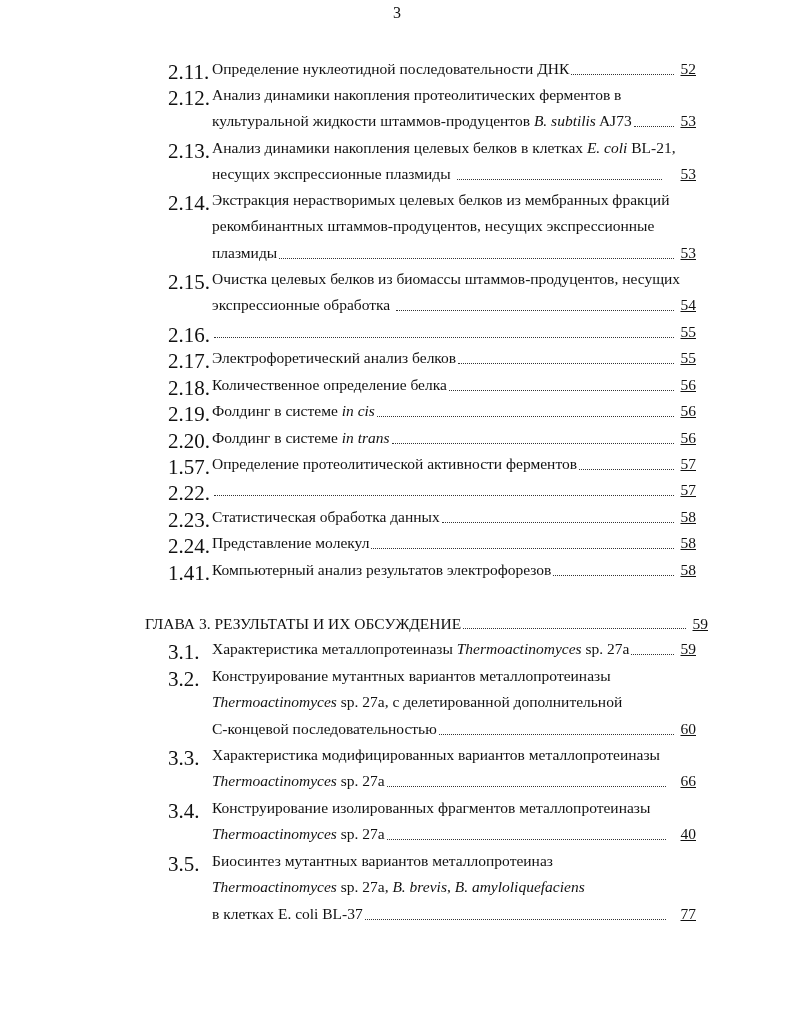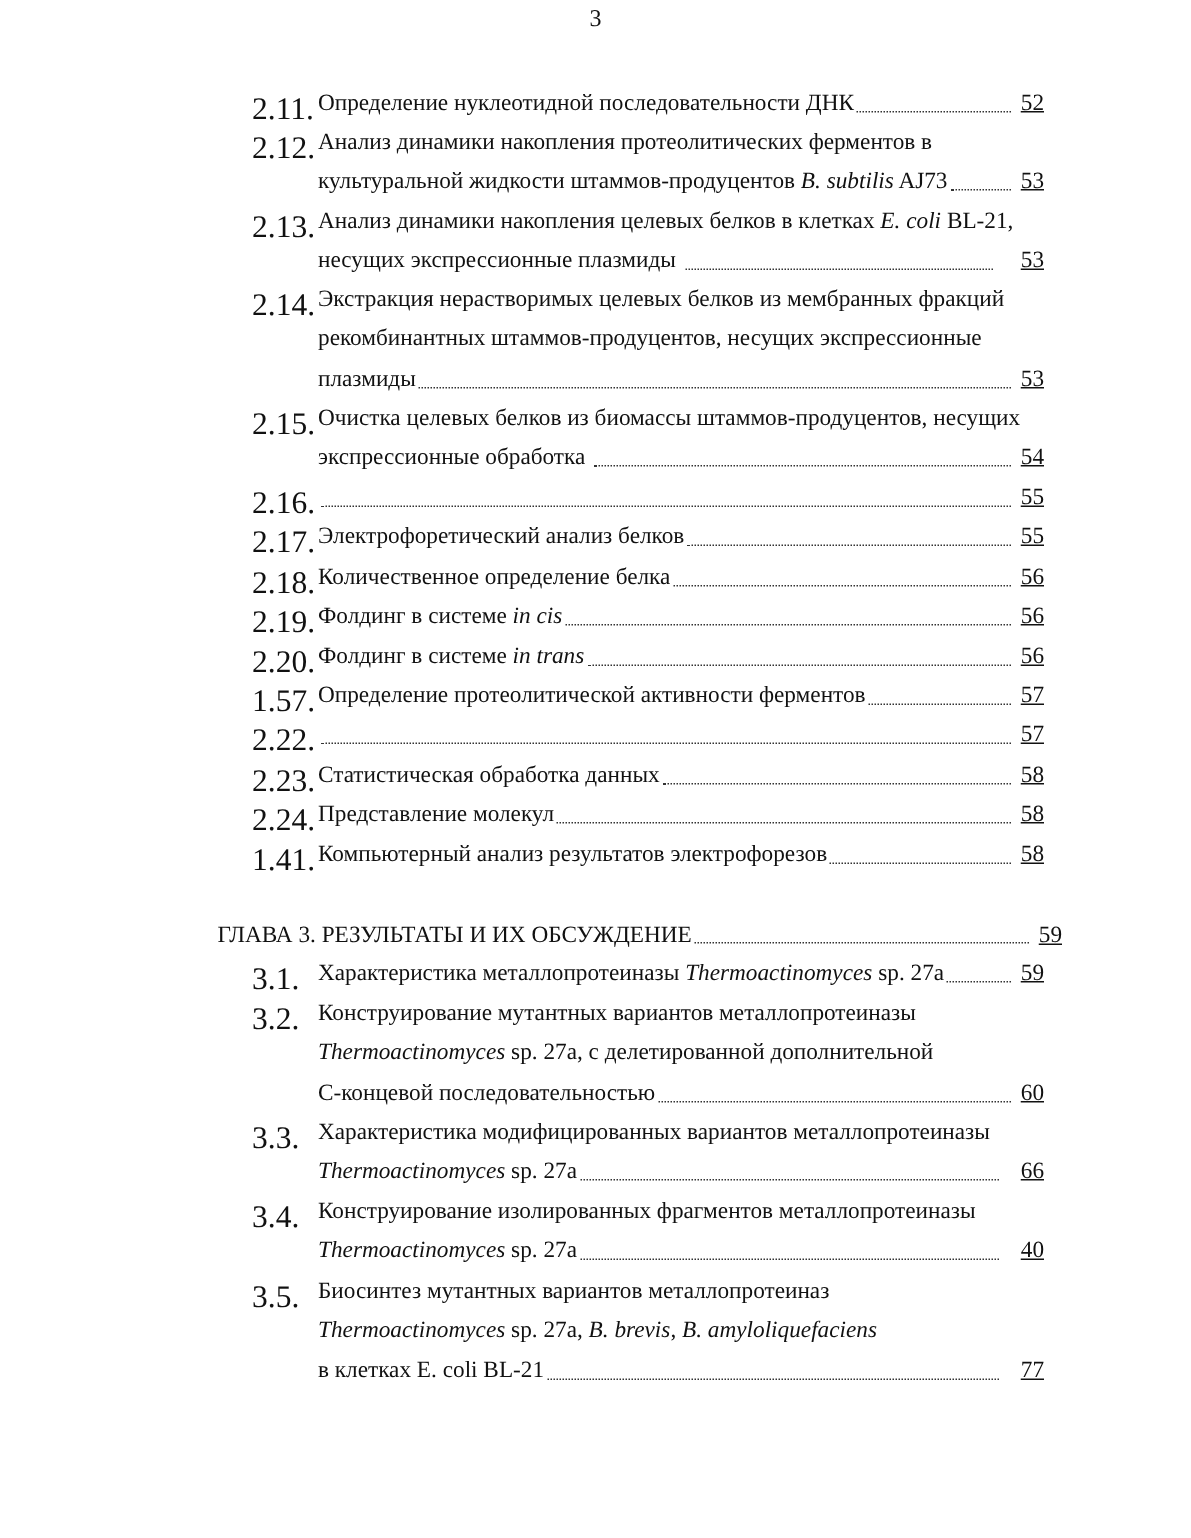--- a/index.html
+++ b/index.html
@@ -196,18 +196,18 @@
   </div>
 
   <span class="num" style="top:852px">3.5.</span>
   <div class="line" style="top:852px">
     <span class="txt">Биосинтез мутантных вариантов металлопротеиназ</span>
   </div>
   <div class="line" style="top:878px">
     <span class="txt"><i>Thermoactinomyces</i> sp. 27a, <i>B. brevis</i>, <i>B. amyloliquefaciens</i></span>
   </div>
   <div class="line" style="top:905px">
-    <span class="txt">в клетках E. coli BL-21</span>
+    <span class="txt">в клетках E. coli BL-37</span>
     <span class="dots" style="margin-right:10px"></span>
     <span class="pg">77</span>
   </div>
 
 </div>
 
 </body></html>

